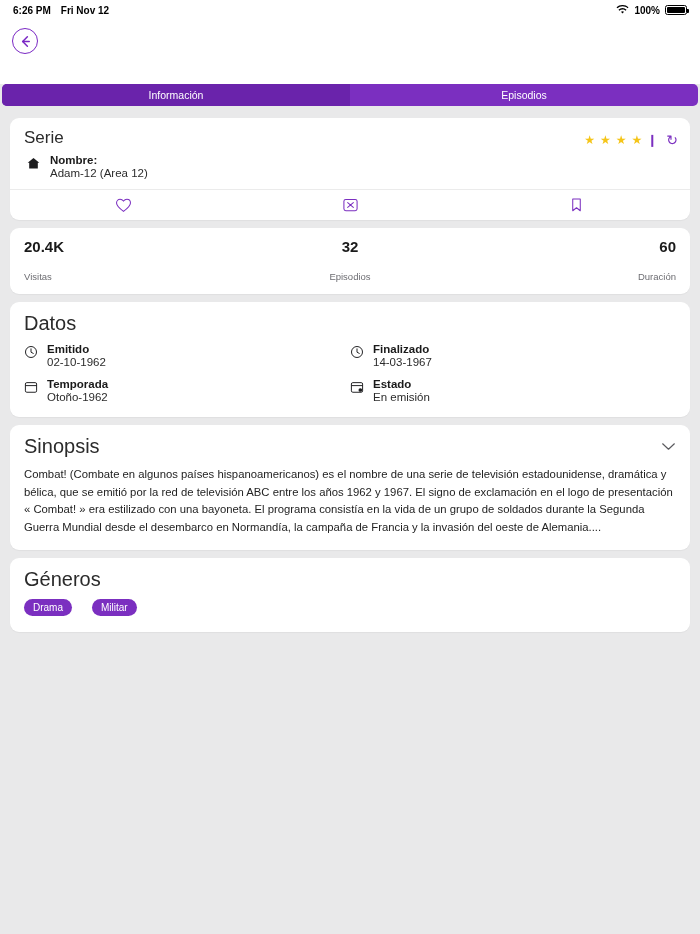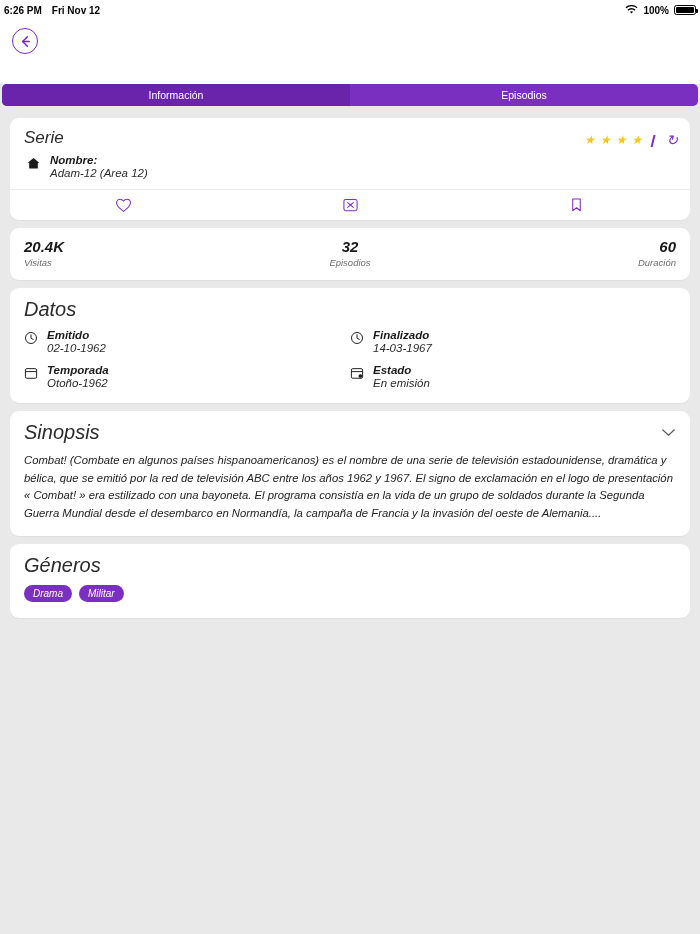--- a/index.html
+++ b/index.html
@@ -10,21 +10,21 @@
     -webkit-font-smoothing: antialiased;
   }
   body { position: relative; overflow: hidden; }
 
   
   .statusbar {
     height: 20px;
     background: #ffffff;
     display: flex;
     align-items: center;
-    padding: 0 4px;
+    padding: 0 13px;
     font-size: 10px;
     color: #000;
   }
   .statusbar .left { display: flex; gap: 10px; align-items: center; font-weight: 600; }
   .statusbar .spacer { flex: 1; }
   .statusbar .right { display: flex; gap: 5px; align-items: flex-start; font-weight: 600; }
   .wifi-icon { display:inline-block; width: 13px; height: 10px; position: relative; }
   .battery {
     width: 22px; height: 10px;
     border: 1px solid #000; border-radius: 2.5px;
@@ -69,21 +69,21 @@
   .tab {
     flex: 1;
     display: flex; align-items: center; justify-content: center;
     font-size: 10.5px;
     color: #ffffff;
     cursor: pointer;
   }
   .tab.active { background: #6a23ab; }
 
   
-  .content { padding: 6px 10px 0 10px; font-style: italic; }
+  .content { padding: 6px 10px 0 10px; }
   .card {
     background: #ffffff;
     border-radius: 9px;
     margin-bottom: 8px;
     box-shadow: 0 1px 1px rgba(0,0,0,0.04);
   }
 
   .card-title {
     font-size: 20px;
     color: #2b2b2b;
@@ -120,21 +120,21 @@
   
   .stats {
     display: flex; align-items: flex-start;
     padding: 10px 14px 12px 14px;
   }
   .stat { display: flex; flex-direction: column; }
   .stat.left { align-items: flex-start; flex: 1; }
   .stat.center { align-items: center; flex: 1; }
   .stat.right { align-items: flex-end; flex: 1; }
   .stat .val { font-size: 15px; font-weight: bold; color: #1a1a1a; }
-  .stat .lbl { font-size: 9.5px; color: #6d6d72; margin-top: 2px; }
+  .stat .lbl { font-size: 9.5px; color: #6d6d72; margin-top: 16px; }
 
   
   .datos-grid {
     display: grid;
     grid-template-columns: 1fr 1fr;
     row-gap: 10px;
     padding: 2px 14px 14px 14px;
   }
   .datos-item { display: flex; gap: 9px; align-items: flex-start; }
   .datos-item .ico { color: #1c1c1e; margin-top: 2px; }
@@ -149,21 +149,21 @@
   }
   .chev { color: #5a5a5e; font-size: 13px; cursor: pointer; }
   .sinopsis-body {
     font-size: 11.3px;
     line-height: 1.55;
     color: #232323;
     padding: 6px 14px 14px 14px;
   }
 
   
-  .genres { display: flex; gap: 7px; padding: 2px 14px 14px 14px; flex-wrap: wrap; }
+  .genres { display: flex; gap: 20px; padding: 2px 14px 14px 14px; flex-wrap: wrap; }
   .genre-pill {
     background: #7b2fc0;
     color: #ffffff;
     font-size: 10px;
     border-radius: 9px;
     padding: 3px 9px;
     cursor: pointer;
   }
   .gen-card { padding-bottom: 2px; }
 </style>

